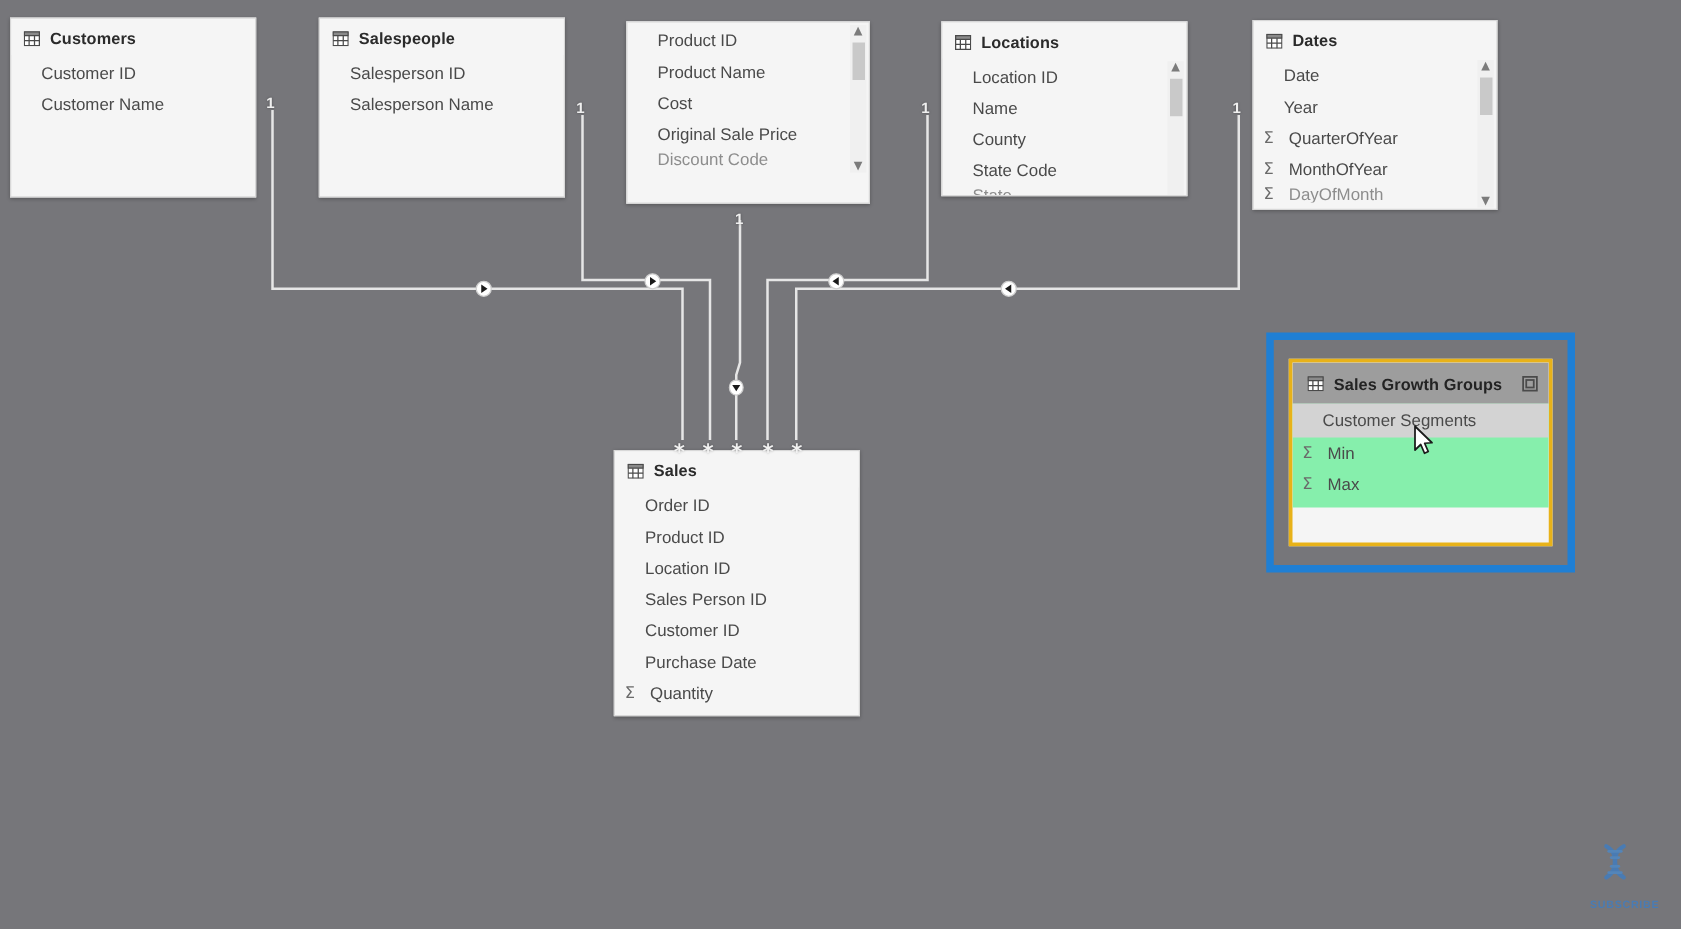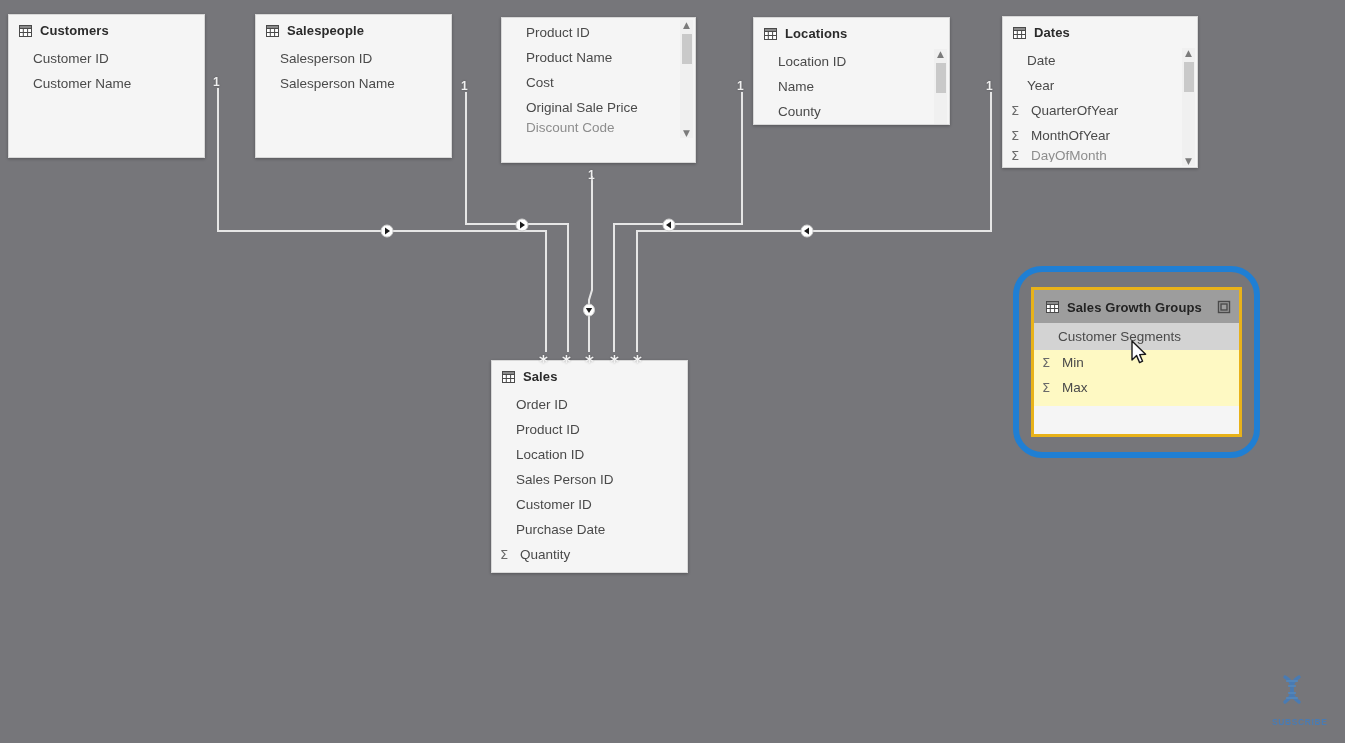--- a/index.html
+++ b/index.html
@@ -134,21 +134,21 @@
     border: 3px solid #e8b219;
     background: #f5f5f5;
     overflow: hidden;
   }
   #sgg-inner .tbl-hdr {
     background: #9d9d9d;
     padding: 9px 4px 8px 12px;
     justify-content: flex-start;
   }
   #sgg-inner .tbl-title { color: #232323; }
-  #sgg-inner .tbl-body { padding-top: 0; background: #fef9c3; }
+  #sgg-inner .tbl-body { padding-top: 0; background: #86efac; }
   .fld.hover-row {
     background: #d3d3d3;
     height: 27px;
   }
   .hdr-btn {
     margin-left: 6px;
     width: 16px; height: 16px;
     flex: 0 0 auto;
     display: flex; align-items: center; justify-content: center;
   }
@@ -276,21 +276,21 @@
           <div class="fld clipped">
             <span class="nm">Discount Code</span>
           </div>
           <div class="sbar">
             <span class="arw">▲</span>
             <div class="thumb"></div>
             <span class="arw">▼</span>
           </div>
         </div>
       </div>
-      <div class="tbl" style="left: 753px; top: 17px; width: 197px; height: 108px;">
+      <div class="tbl" style="left: 753px; top: 17px; width: 197px; height: 140px;">
         <div class="tbl-hdr">
           <svg class="grid-icon" viewBox="0 0 13 12">
             <rect x="0.5" y="0.5" width="12" height="11" fill="#ffffff" stroke="#4a4a4a"></rect>
             <rect x="0.5" y="0.5" width="12" height="3" fill="#8a8a8a" stroke="#4a4a4a"></rect>
             <line x1="4.3" y1="3.5" x2="4.3" y2="11.5" stroke="#4a4a4a"></line>
             <line x1="8.6" y1="3.5" x2="8.6" y2="11.5" stroke="#4a4a4a"></line>
             <line x1="0.5" y1="7.5" x2="12.5" y2="7.5" stroke="#4a4a4a"></line>
           </svg>
           <span class="tbl-title">Locations</span>
         </div>
@@ -398,21 +398,21 @@
       <span class="card-lbl" style="left: 737px; top: 79px;">1</span>
       <span class="card-lbl" style="left: 986px; top: 79px;">1</span>
       <span class="card-lbl" style="left: 588px; top: 168px;">1</span>
       <span class="card-star" style="left: 539px; top: 357px;">*</span>
       <span class="card-star" style="left: 562px; top: 357px;">*</span>
       <span class="card-star" style="left: 585px; top: 357px;">*</span>
       <span class="card-star" style="left: 610px; top: 357px;">*</span>
       <span class="card-star" style="left: 633px; top: 357px;">*</span>
     </div>
 
-  <div id="sgg-outer" style="left: 1013px; top: 266px; width: 247px; height: 192px; border-radius: 29px;">
+  <div id="sgg-outer" style="left: 1013px; top: 266px; width: 247px; height: 192px;">
     <div id="sgg-inner" style="left: 12px; top: 15px; width: 211px; height: 150px;">
       <div class="tbl-hdr">
         <svg class="grid-icon" viewBox="0 0 13 12">
           <rect x="0.5" y="0.5" width="12" height="11" fill="#ffffff" stroke="#4a4a4a"></rect>
           <rect x="0.5" y="0.5" width="12" height="3" fill="#8a8a8a" stroke="#4a4a4a"></rect>
           <line x1="4.3" y1="3.5" x2="4.3" y2="11.5" stroke="#4a4a4a"></line>
           <line x1="8.6" y1="3.5" x2="8.6" y2="11.5" stroke="#4a4a4a"></line>
           <line x1="0.5" y1="7.5" x2="12.5" y2="7.5" stroke="#4a4a4a"></line>
         </svg>
         <span class="tbl-title">Sales Growth Groups</span>

